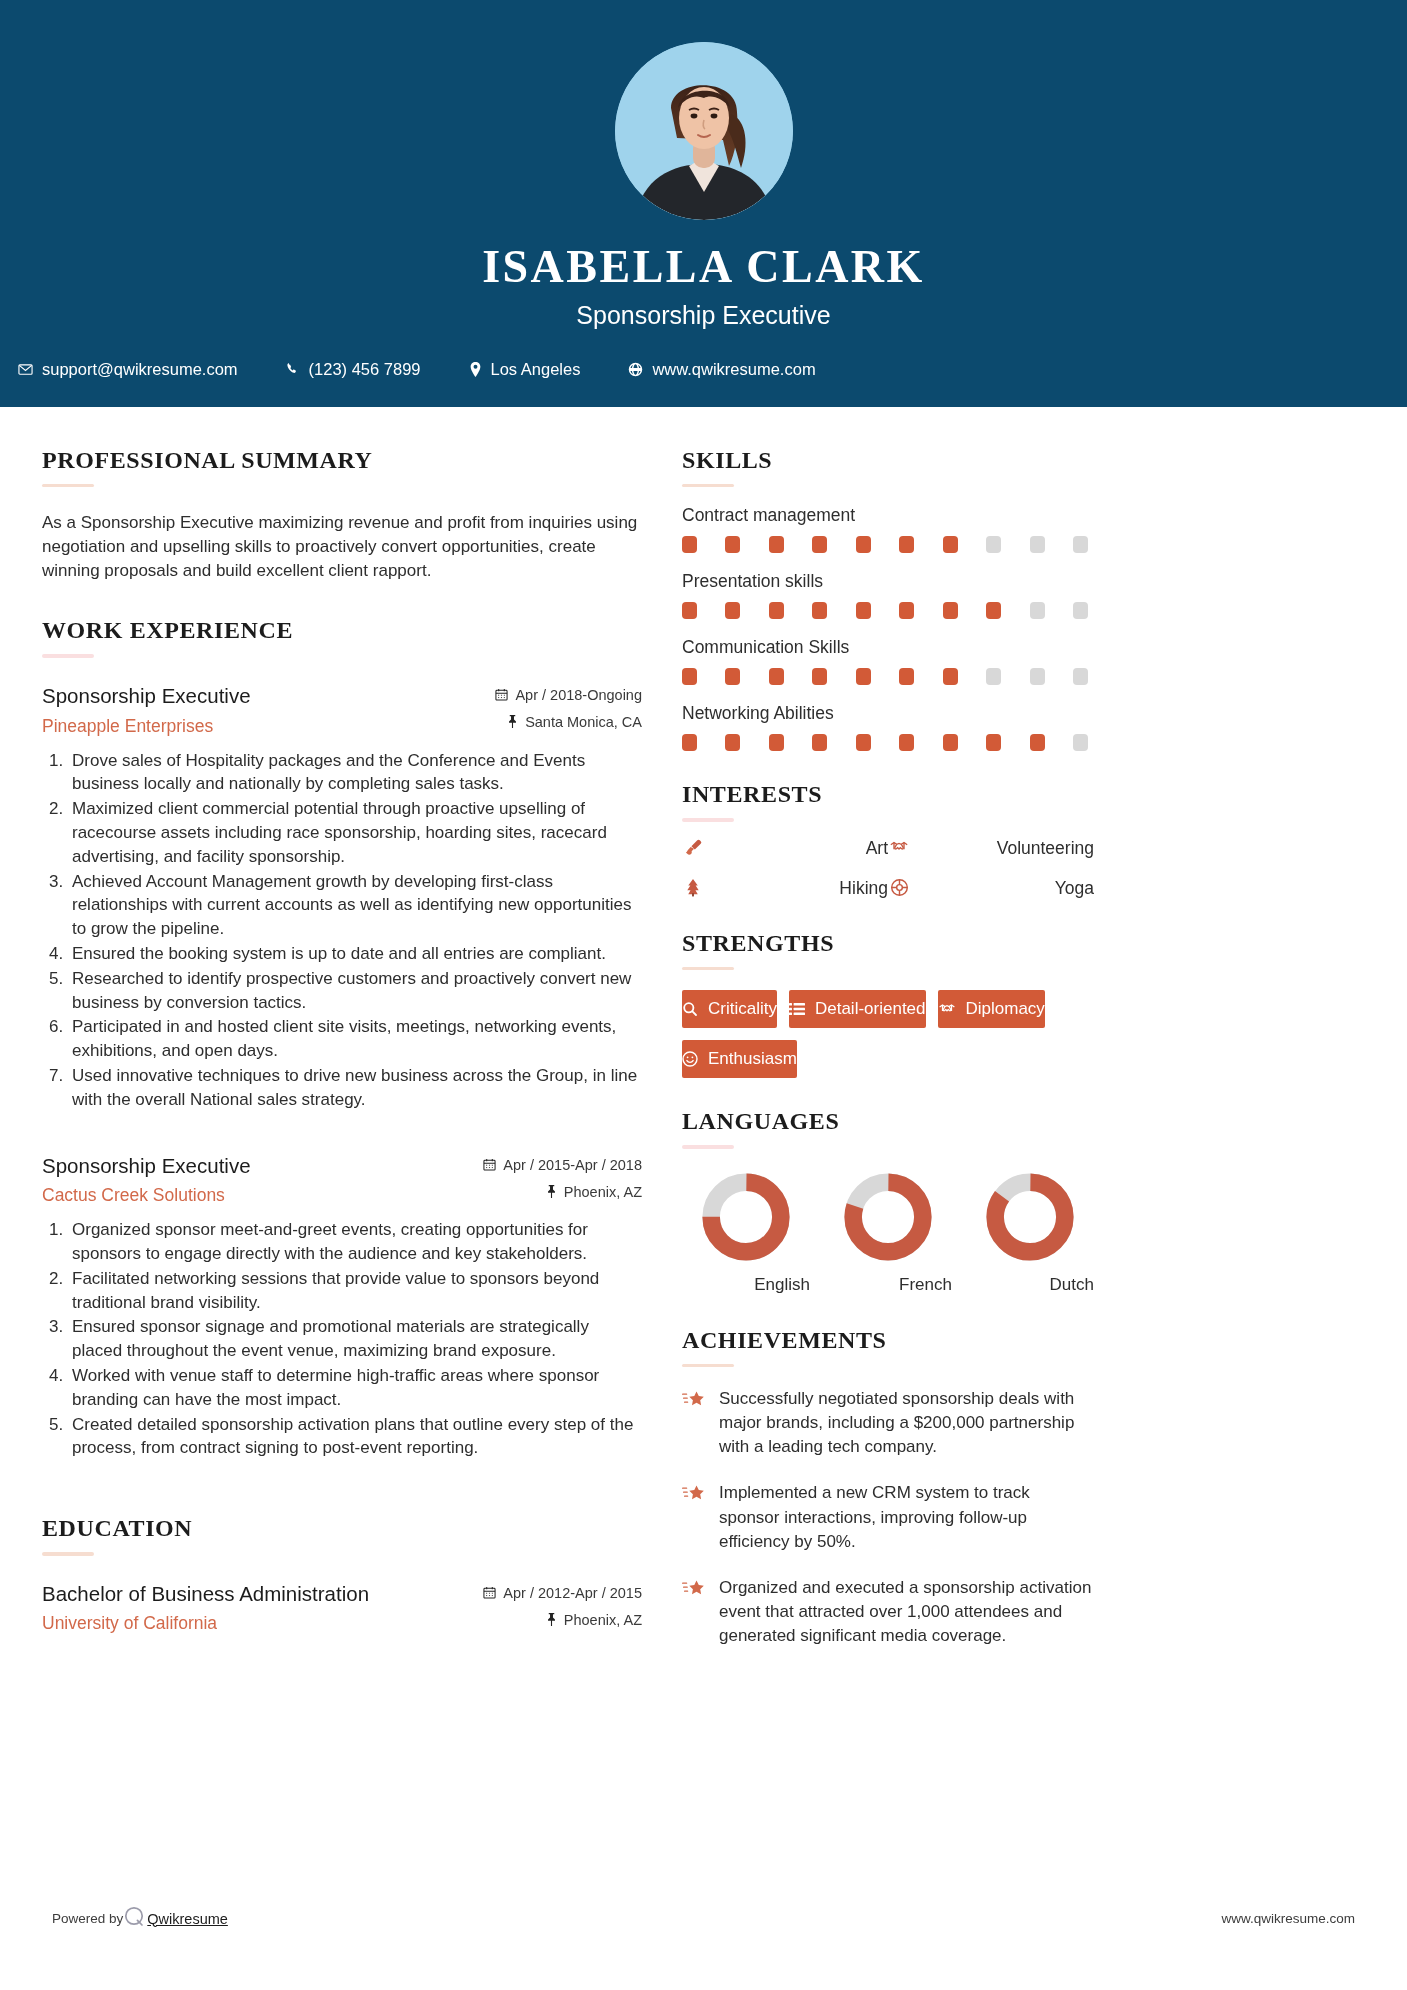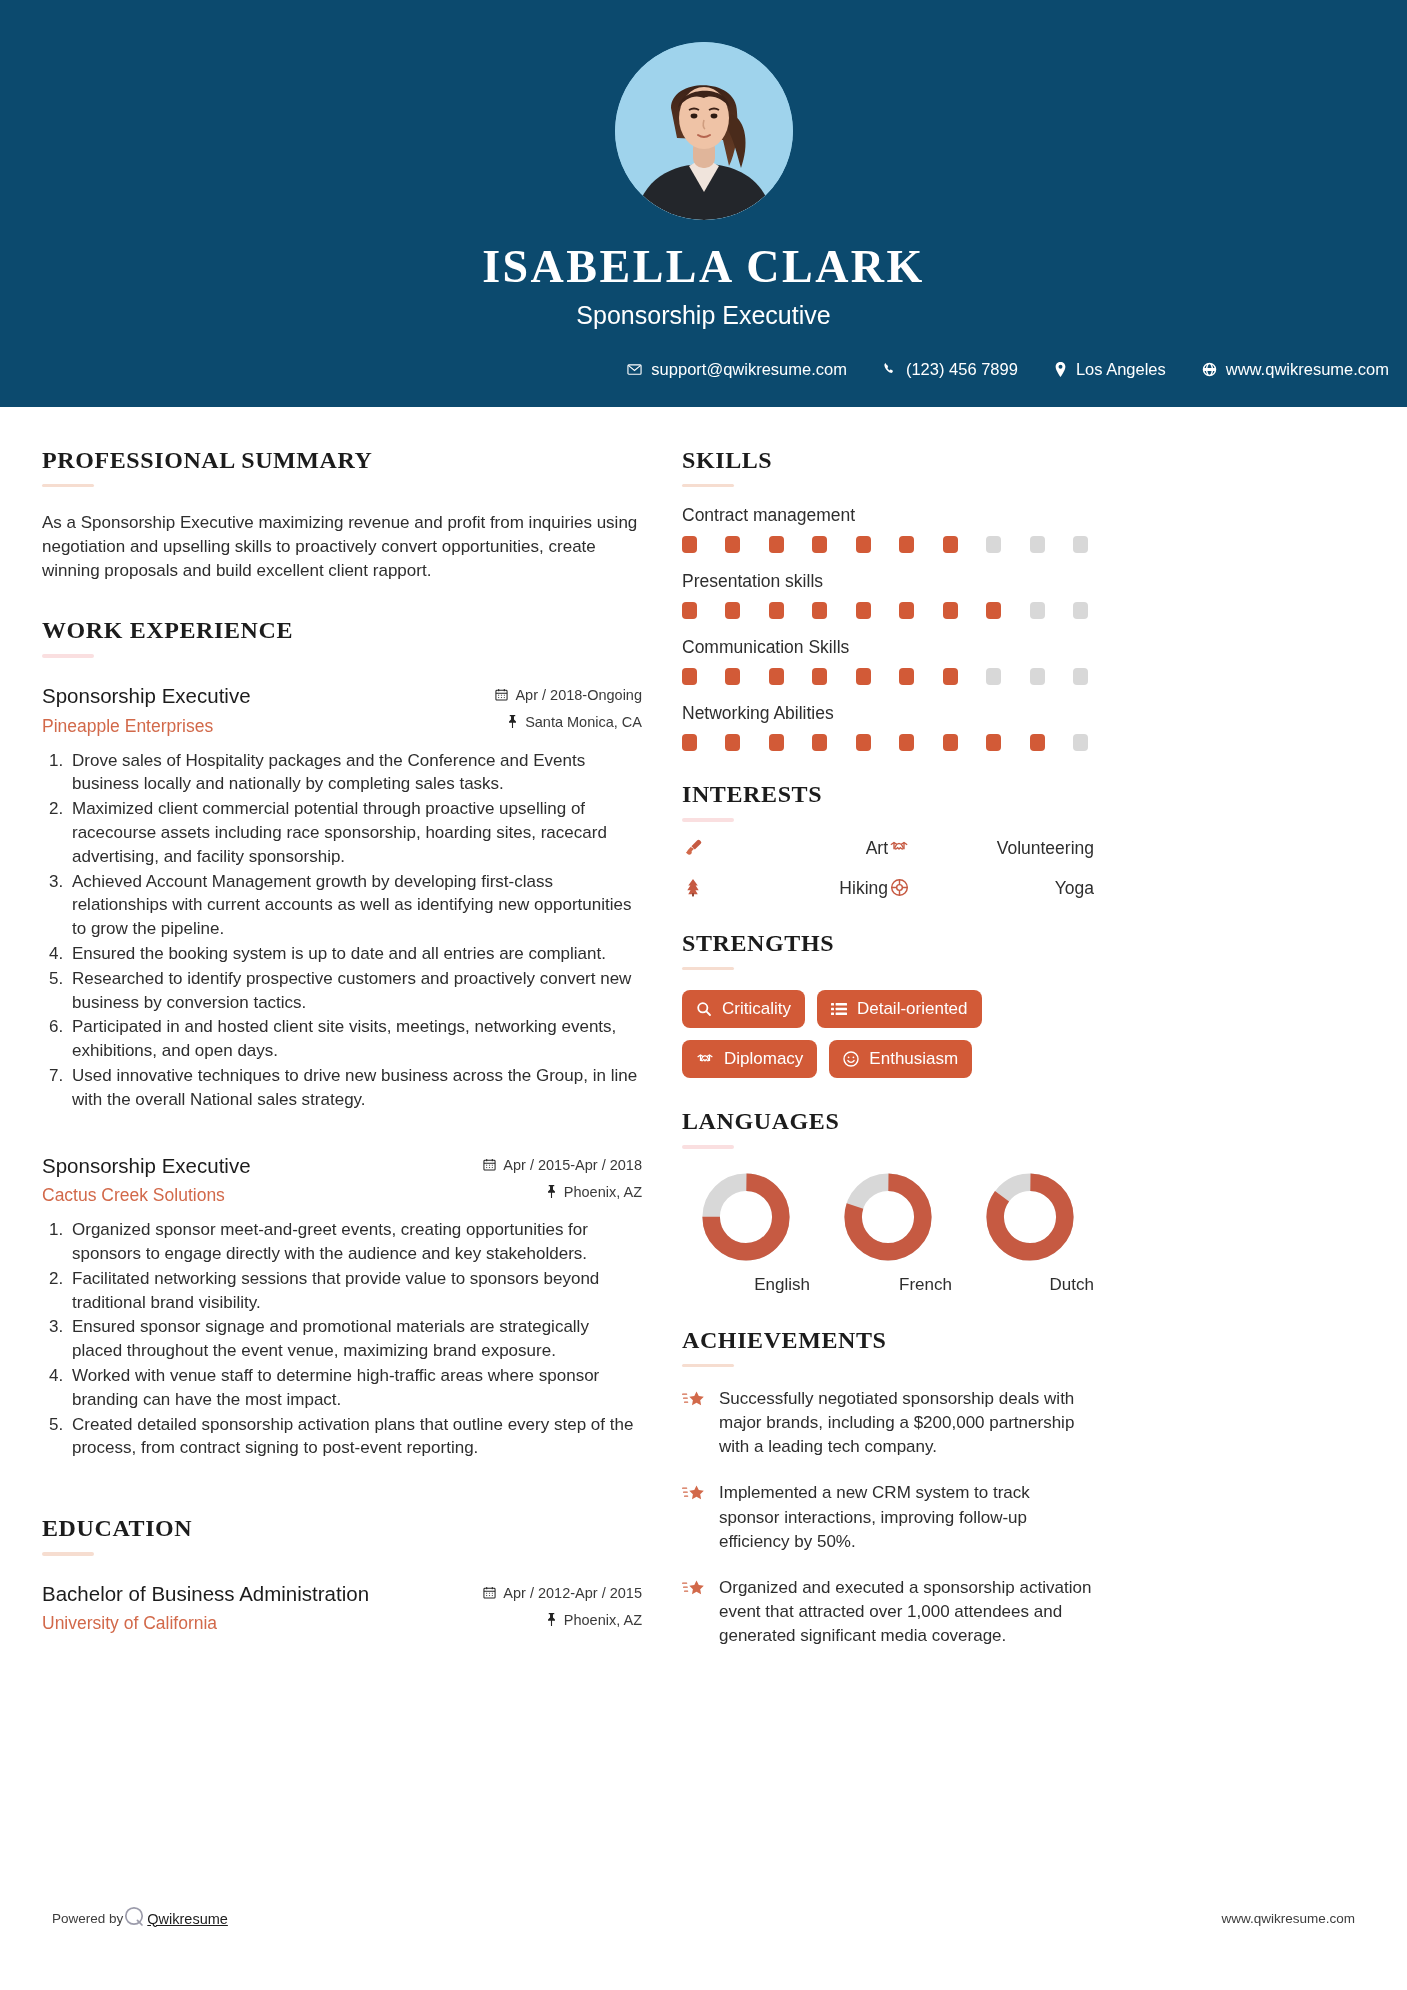--- a/index.html
+++ b/index.html
@@ -42,23 +42,23 @@
   }
   .job-title {
     font-size: 25px;
     color: #ffffff;
     margin-top: 8px;
     font-weight: 400;
   }
   .contact-row {
     margin-top: 30px;
     display: flex;
-    justify-content: flex-end;
+    justify-content: flex-start;
     align-items: center;
-    gap: 0;
+    gap: 12px;
     font-size: 16.5px;
     color: #ffffff;
   }
   .contact-item {
     display: flex;
     align-items: center;
     gap: 9px;
     padding: 0 18px;
     white-space: nowrap;
   }
@@ -189,25 +189,25 @@
   .strength-grid {
     display: flex;
     flex-wrap: wrap;
     gap: 12px;
     margin-top: 20px;
   }
   .strength {
     background: #d25a37;
     color: #ffffff;
     font-size: 17px;
-    padding: 9px 14px;
+    padding: 9px 0;
     display: flex;
     align-items: center;
     gap: 10px;
-    border-radius: 8px;
+    border-radius: 2px;
   }
   .strength svg { display: block; }
 
   .lang-row {
     display: flex;
     justify-content: space-between;
     margin-top: 22px;
   }
   .lang { width: 128px; text-align: right; }
   .lang svg { display: block; margin: 0 auto; }

